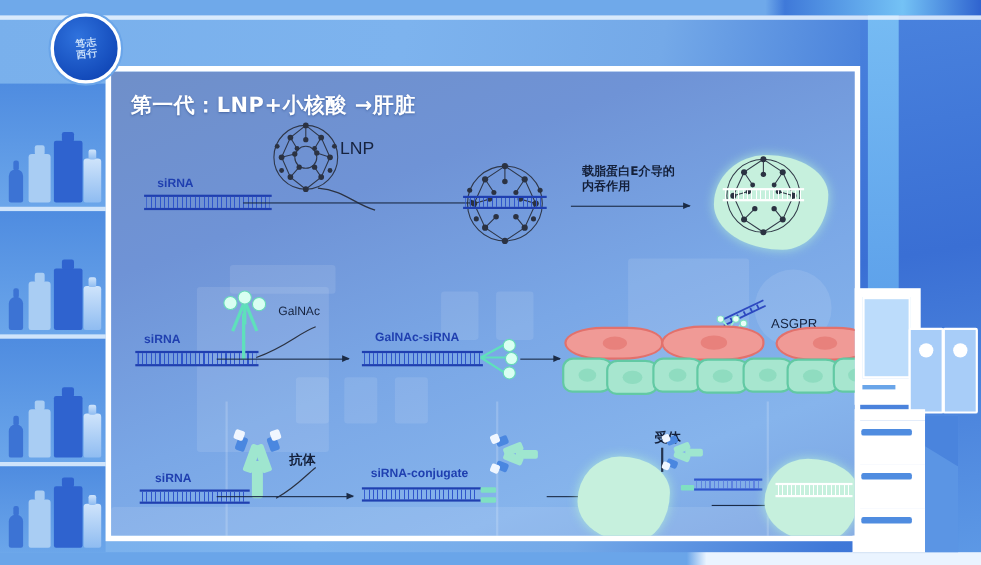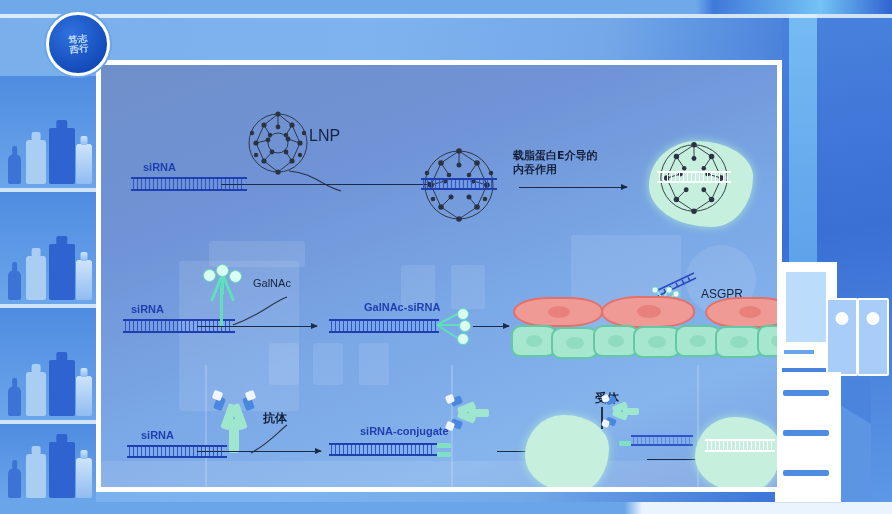--- a/index.html
+++ b/index.html
@@ -68,21 +68,21 @@
   .p-ghost2{position:absolute;opacity:.10;background:#ffffff;border-radius:3px;}
   .p-vline{position:absolute;width:2px;background:rgba(255,255,255,.18);}
 
   .row{position:absolute;left:0;width:686px;}
   .row-title{position:absolute;font-size:19px;font-weight:bold;color:#ffffff;
     font-family:"DejaVu Sans",sans-serif;letter-spacing:.5px;
     text-shadow:0 1px 2px rgba(20,50,110,.45);white-space:nowrap;}
 
   .lbl{position:absolute;white-space:nowrap;font-family:"Liberation Sans",sans-serif;}
   .lbl.dark{color:#16233f;font-size:11px;}
-  .lbl.blue{color:#1f3fb0;font-size:11px;font-weight:bold;margin-left:23px;}
+  .lbl.blue{color:#1f3fb0;font-size:11px;font-weight:bold;}
   .lbl.cn{color:#14203a;font-size:11px;font-weight:bold;font-family:"DejaVu Sans",sans-serif;line-height:14px;}
   .lbl.sirna{color:#1f3fb0;font-size:11px;font-weight:bold;}
 
   
   .duplex{position:absolute;}
   .duplex .bar{position:absolute;left:0;width:100%;height:2px;background:#1f3fb0;}
   .duplex .bar.top{top:0;}
   .duplex .bar.bot{bottom:0;}
   .duplex .rungs{position:absolute;left:2px;right:2px;top:2px;bottom:2px;
     background:repeating-linear-gradient(90deg,#2f55cc 0 1px,transparent 1px 4px);}
@@ -229,20 +229,21 @@
     <div class="p-ghost2" style="left:585px;top:180px;width:70px;height:70px;border-radius:50%;"></div>
     <div class="p-ghost2" style="left:168px;top:278px;width:30px;height:42px;"></div>
     <div class="p-ghost2" style="left:212px;top:278px;width:30px;height:42px;"></div>
     <div class="p-ghost2" style="left:258px;top:278px;width:30px;height:42px;"></div>
     <div class="p-ghost2" style="left:0px;top:396px;width:686px;height:36px;"></div>
     <div class="p-vline" style="left:104px;top:300px;height:132px;"></div>
     <div class="p-vline" style="left:350px;top:300px;height:132px;"></div>
     <div class="p-vline" style="left:596px;top:300px;height:132px;"></div>
 
     <div class="row" style="top:0;height:148px;">
+      <div class="row-title" style="left:18px;top:18px;">第一代：LNP+小核酸 →肝脏</div>
 
       <span class="lbl sirna" style="left:42px;top:96px;">siRNA</span>
       <div class="duplex" style="left:30px;top:112px;width:116px;height:14px;">
         <div class="bar top"></div>
           <div class="rungs"></div>
           <div class="bar bot"></div>
       </div>
 
       <svg class="cage" style="left:141px;top:42px;" width="72" height="72" viewBox="0 0 72 72">
         <g stroke="#2b3242" stroke-width="1" fill="none" opacity=".95">
@@ -310,21 +311,21 @@
             <circle cx="16" cy="56" r="2.3"></circle>
           <circle cx="68" cy="56" r="2.3"></circle>
         </g>
       </svg>
       <div class="duplex" style="left:320px;top:113px;width:76px;height:12px;">
         <div class="bar top"></div>
           <div class="rungs"></div>
           <div class="bar bot"></div>
       </div>
 
-      <span class="lbl cn" style="left:412px;top:84px;">
+      <span class="lbl cn" style="left:428px;top:84px;">
         <span>载脂蛋白E介导的</span><br>
         <span>内吞作用</span>
       </span>
       <div class="arrow" style="left:418px;top:122px;width:108px;"></div>
 
       <div class="blob" style="left:548px;top:76px;width:104px;height:86px;"></div>
       <svg class="cage" style="left:552px;top:72px;" width="82" height="82" viewBox="0 0 84 84">
         <g stroke="#2b3242" stroke-width="1" fill="none" opacity=".95">
           <circle cx="42" cy="42" r="34"></circle>
           <path d="M42 8 L24 20 L14 42 L24 64 L42 76 L60 64 L70 42 L60 20 Z"></path>

